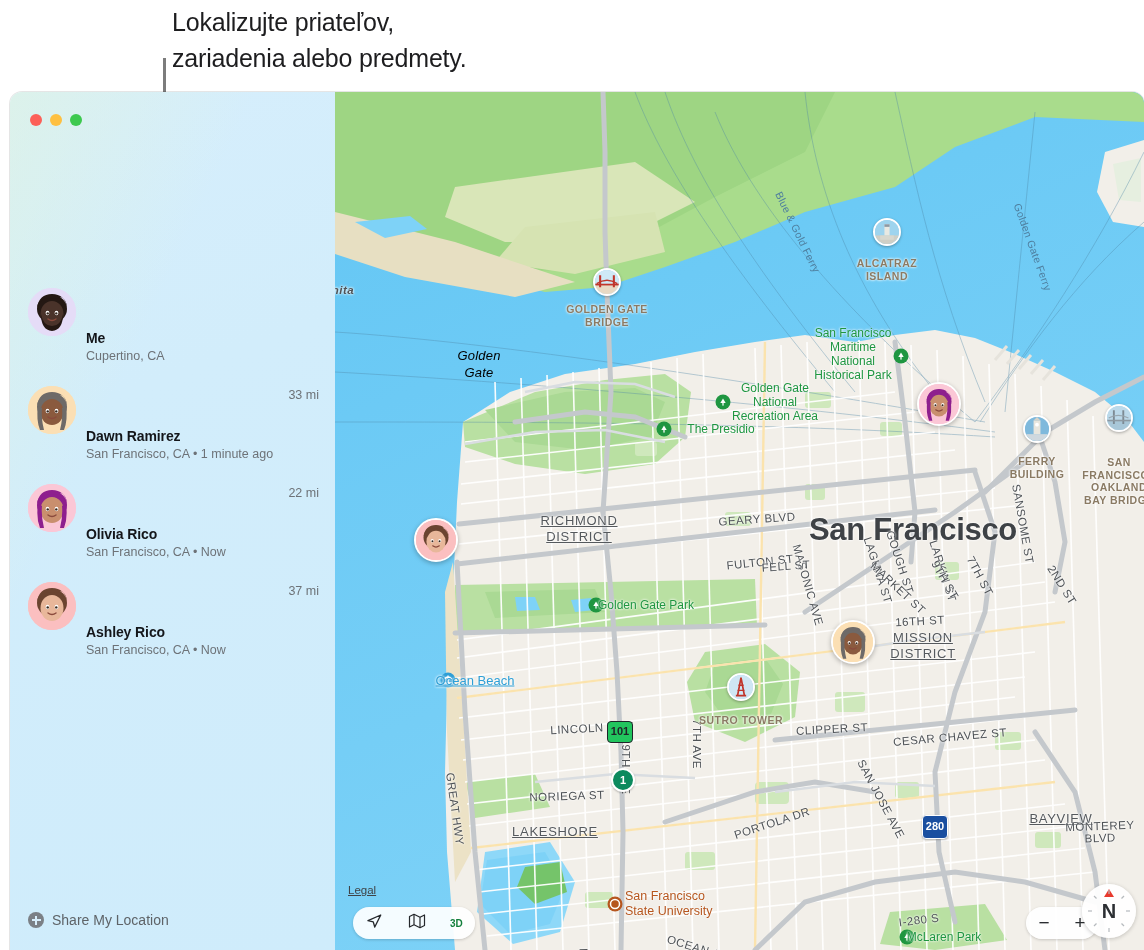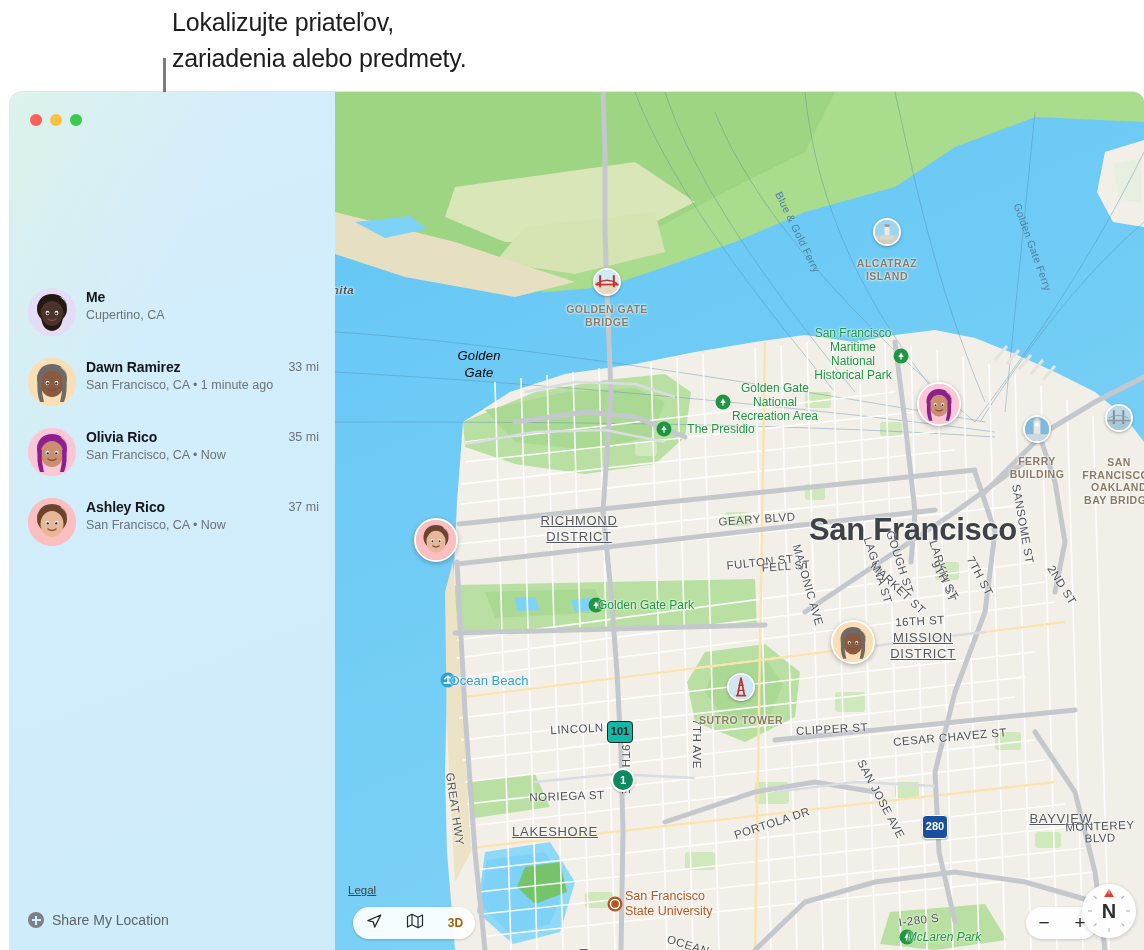--- a/index.html
+++ b/index.html
@@ -112,21 +112,21 @@
   .avatar {
     width: 48px; height: 48px;
     border-radius: 50%;
     flex: 0 0 48px;
     margin-right: 10px;
     position: relative;
     overflow: hidden;
     display: flex; align-items: flex-end; justify-content: center;
   }
   .avatar svg { width: 48px; height: 48px; display: block; }
-  .p-text { flex: 1 1 auto; padding-top: 1px; min-width: 0; }
+  .p-text { flex: 1 1 auto; padding-top: 1px; min-width: 0; margin-top: 41px; }
   .p-name {
     font-size: 14px; font-weight: 700; color: #14161a;
     letter-spacing: -0.1px; line-height: 17px;
   }
   .p-sub {
     font-size: 12.5px; color: #6d7277;
     line-height: 16px; margin-top: 1px;
   }
   .p-dist {
     font-size: 12.5px; color: #6d7277;
@@ -244,21 +244,21 @@
   .person-pin svg { width: 100%; height: 100%; display: block; }
 
   .shield {
     position: absolute;
     transform: translate(-50%, -50%);
     font-size: 11px; font-weight: 700; color: #ffffff;
     text-align: center;
   }
   .shield-us {
     width: 26px; height: 22px;
-    background: #14b8a6; color: #20242a;
+    background: #22c55e; color: #20242a;
     border: 1.5px solid #20242a; border-radius: 4px;
     line-height: 19px; font-size: 11px;
   }
   .shield-ca {
     width: 24px; height: 24px;
     background: #0c8a5e; border: 2px solid #ffffff; border-radius: 50%;
     line-height: 20px;
     box-shadow: 0 1px 2px rgba(0,0,0,0.25);
   }
   .shield-i {
@@ -276,21 +276,21 @@
   }
   #map-mode-pill {
     position: absolute; left: 18px; bottom: 11px;
     height: 32px; width: 122px;
     background: rgba(255,255,255,0.92);
     border-radius: 16px;
     display: flex; align-items: center; justify-content: space-around;
     box-shadow: 0 1px 3px rgba(0,0,0,0.18);
   }
   #map-mode-pill .mode-3d {
-    font-size: 12px; font-weight: 600; color: #a16207;
+    font-size: 10px; font-weight: 600; color: #15803d;
   }
   #zoom-pill {
     position: absolute; right: 46px; bottom: 11px;
     height: 32px; width: 72px;
     background: rgba(255,255,255,0.93);
     border-radius: 16px;
     display: flex; align-items: center; justify-content: space-around;
     box-shadow: 0 1px 3px rgba(0,0,0,0.18);
     font-size: 19px; color: #2a2d31;
   }
@@ -394,21 +394,21 @@
     <ellipse cx="28.5" cy="25" rx="1.9" ry="2.2" fill="#ffffff"></ellipse>
     <circle cx="19.7" cy="25.4" r="1.2" fill="#35281f"></circle>
     <circle cx="28.3" cy="25.4" r="1.2" fill="#35281f"></circle>
     <path d="M20 31 Q24 34 28 31" stroke="#8a4a3c" stroke-width="1.4" fill="none" stroke-linecap="round"></path>
   </svg>
           </div>
           <div class="p-text">
             <div class="p-name">Olivia Rico</div>
             <div class="p-sub">San Francisco, CA • Now</div>
           </div>
-          <div class="p-dist">35 mi</div>
+          <div class="p-dist">22 mi</div>
         </div>
         <div class="person">
           <div class="avatar" style="background: rgb(251, 191, 192);">
             <svg viewBox="0 0 48 48">
     <rect width="48" height="48" fill="#fbbfc0"></rect>
     <ellipse cx="24" cy="21" rx="15" ry="14" fill="#6b4430"></ellipse>
     <ellipse cx="24" cy="26" rx="11.5" ry="13" fill="#e8b79a"></ellipse>
     <path d="M9 20 Q11 6 24 6 Q37 6 39 20 Q39 12 33 9 Q28 12 22 10 Q14 10 11 16 Z" fill="#6b4430"></path>
 
     <ellipse cx="19.5" cy="25" rx="1.9" ry="2.2" fill="#ffffff"></ellipse>
@@ -697,21 +697,21 @@
             <rect x="4.3" y="6" width="1.4" height="3" fill="#fff"></rect>
           </svg>
         </div>
         <div class="map-label lbl-park" style="left: 311px; top: 513px;">Golden Gate Park</div>
         <div class="park-marker" style="left: 572px; top: 845px;">
           <svg width="9" height="9" viewBox="0 0 10 10">
             <path d="M5 1 L8 6 L2 6 Z" fill="#fff"></path>
             <rect x="4.3" y="6" width="1.4" height="3" fill="#fff"></rect>
           </svg>
         </div>
-        <div class="map-label lbl-park" style="left: 609px; top: 845px; font-style: italic;">McLaren Park</div>
+        <div class="map-label lbl-park" style="left: 609px; top: 845px;">McLaren Park</div>
         <div class="poi-pin" style="left: 272px; top: 190px;"><svg viewBox="0 0 28 28">
             <rect width="28" height="28" fill="#cfe9f6"></rect>
             <rect y="17" width="28" height="11" fill="#e8d9c4"></rect>
             <path d="M6 20 L6 6 M22 20 L22 6" stroke="#c0352b" stroke-width="2.4"></path>
             <path d="M2 16 Q14 8 26 16" stroke="#c0352b" stroke-width="1.8" fill="none"></path>
             <rect x="0" y="16" width="28" height="2" fill="#c0352b"></rect>
           </svg></div>
         <div class="map-label lbl-poi-brown" style="left: 272px; top: 211px; transform: translate(-50%, 0px);">GOLDEN GATE
 BRIDGE</div>
         <div class="poi-pin" style="left: 552px; top: 140px;"><svg viewBox="0 0 28 28">
@@ -745,21 +745,21 @@
 BAY BRIDGE</div>
         <div class="poi-pin" style="left: 406px; top: 595px;"><svg viewBox="0 0 28 28">
             <rect width="28" height="28" fill="#cfe6f4"></rect>
             <path d="M14 3 L10 24 M14 3 L18 24 M8 24 L20 24" stroke="#c0352b" stroke-width="2"></path>
             <path d="M11 12 L17 12 M10 18 L18 18" stroke="#c0352b" stroke-width="1.6"></path>
           </svg></div>
         <div class="map-label lbl-poi-brown" style="left: 406px; top: 622px; transform: translate(-50%, 0px); text-align: right;">SUTRO TOWER</div>
         <div class="beach-marker" style="left: 113px; top: 588px;"><svg width="15" height="15" viewBox="0 0 10 10">
             <path d="M2 7 L8 7 M5 2 L5 7 M2.5 4.5 Q5 1.5 7.5 4.5" stroke="#fff" stroke-width="0.9" fill="none"></path>
           </svg></div>
-        <div class="map-label lbl-beach" style="left: 154px; top: 588px;">Ocean Beach</div>
+        <div class="map-label lbl-beach" style="left: 140px; top: 588px; text-decoration: underline;">Ocean Beach</div>
         <div class="univ-marker" style="left: 280px; top: 812px;"><svg width="15" height="15" viewBox="0 0 10 10">
             <circle cx="5" cy="5" r="3" fill="none" stroke="#fff" stroke-width="1"></circle>
           </svg></div>
         <div class="map-label lbl-univ" style="left: 290px; top: 812px; transform: translate(0px, -50%);">San Francisco
 State University</div>
         <div class="map-label lbl-street" style="left: 8px; top: 198px; font-style: italic; font-weight: 600;">nita</div>
         <div class="shield shield-us" style="left: 285px; top: 640px;">101</div>
         <div class="shield shield-ca" style="left: 288px; top: 688px;">1</div>
         <div class="shield shield-i" style="left: 600px; top: 735px;">280</div>
         <div class="person-pin" style="left: 604px; top: 312px; background: rgb(251, 199, 214);">

